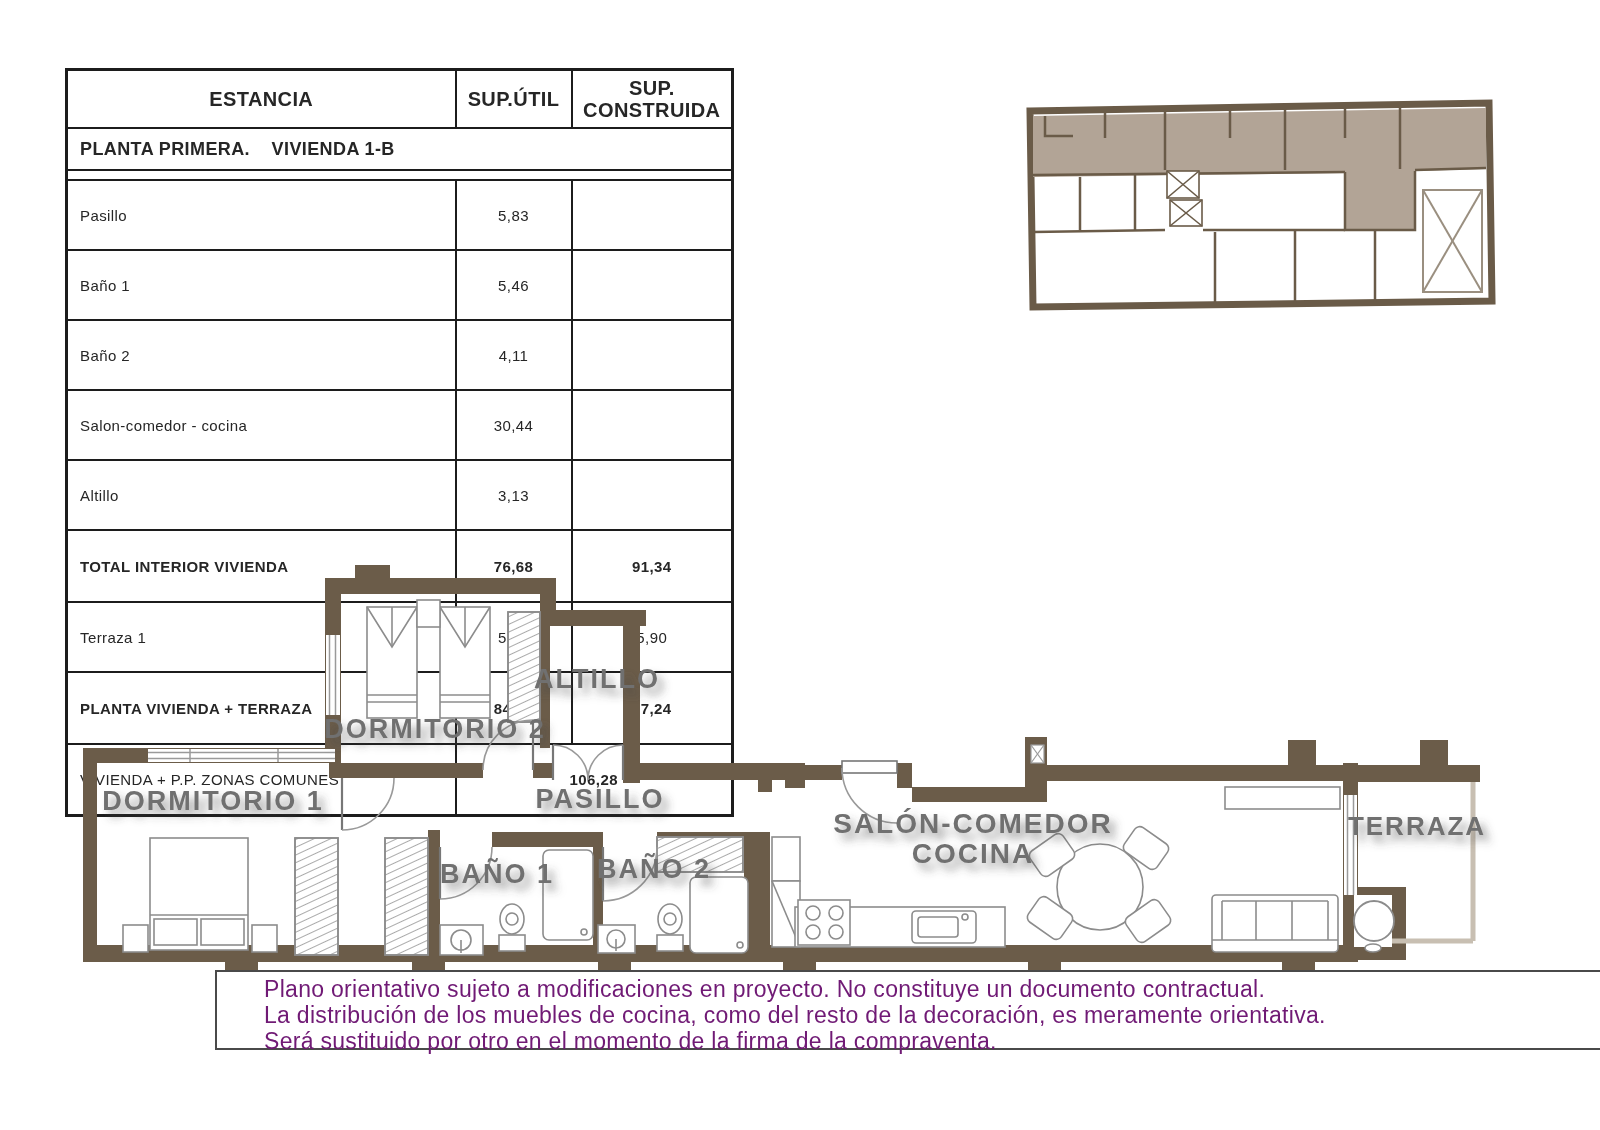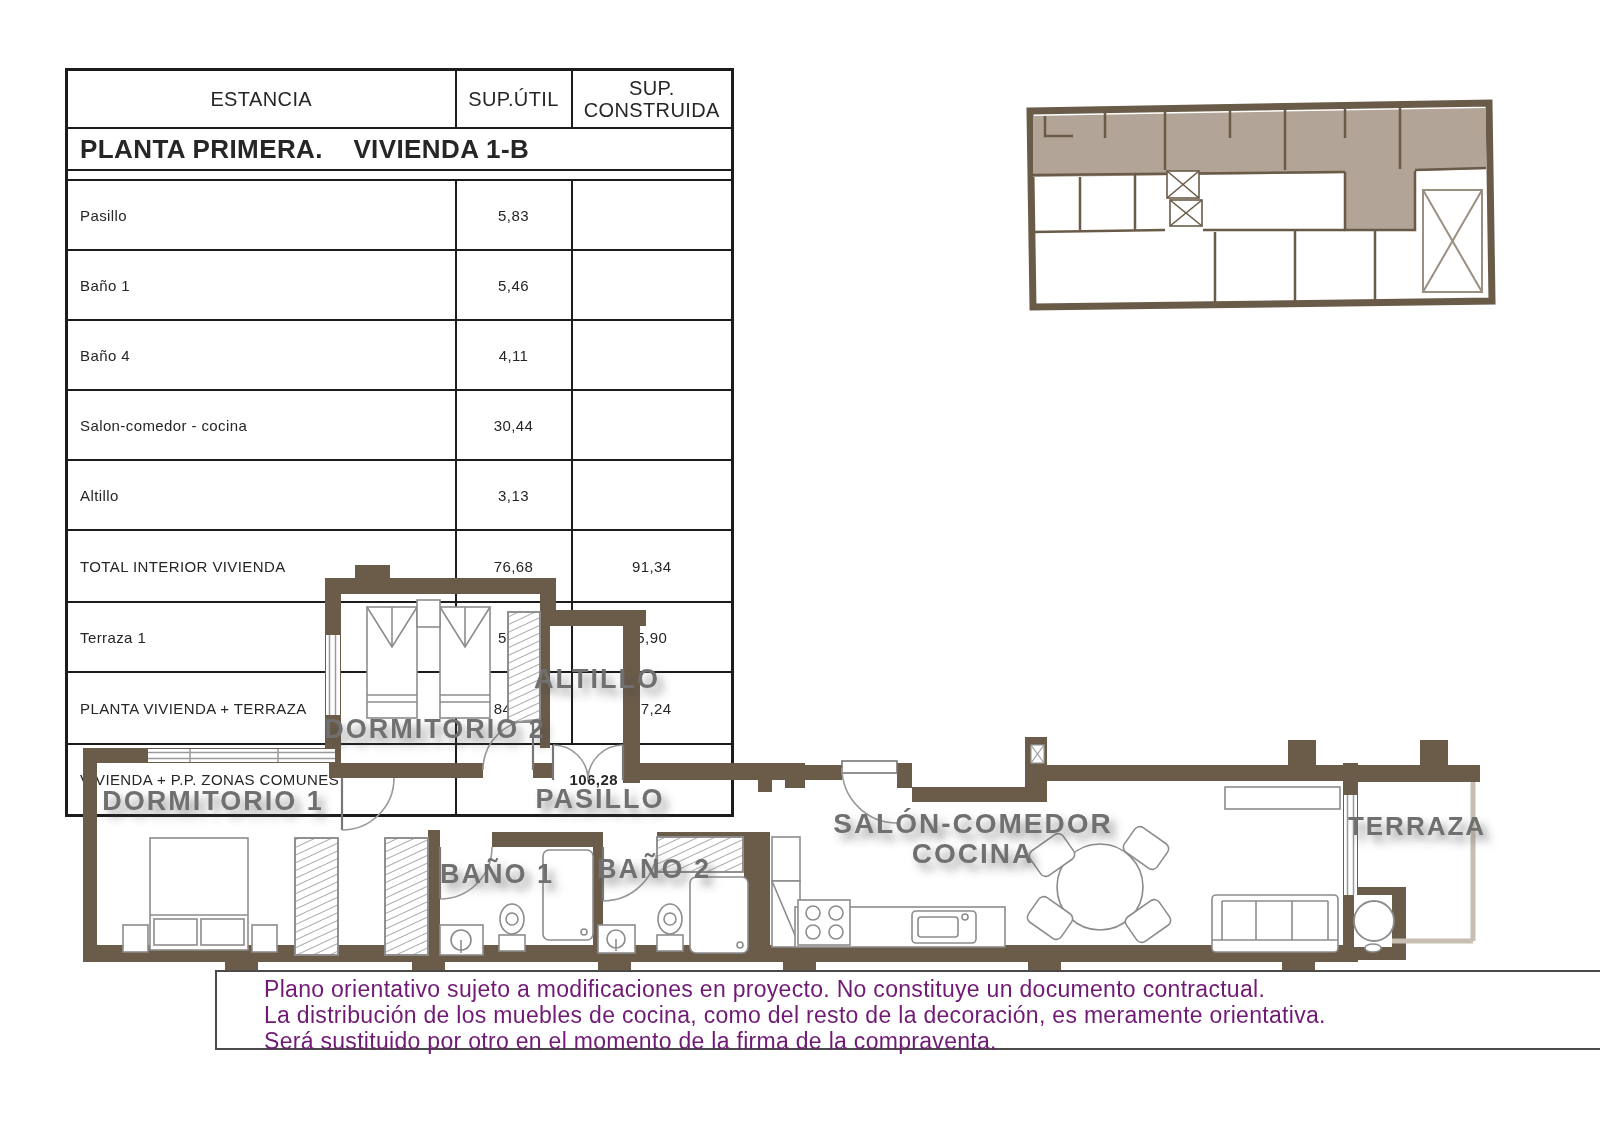--- a/index.html
+++ b/index.html
@@ -11,25 +11,25 @@
   .surface-table{
     position:absolute;left:65px;top:68px;border-collapse:collapse;
     table-layout:fixed;background:#fff;
   }
   .surface-table td{
     border:2px solid #1c1c1c;font-size:15px;padding:0 0 0 12px;
     vertical-align:middle;letter-spacing:.4px;
   }
   .surface-table{border:3px solid #1c1c1c;}
   .surface-table td.num{text-align:center;padding:16px;}
-  .surface-table tr.hdr td{height:56px;font-weight:normal;text-align:center;padding:0;font-size:20px;line-height:22px;}
-  .surface-table tr.section td{height:40px;font-weight:bold;white-space:pre;font-size:26px;}
+  .surface-table tr.hdr td{height:56px;font-weight:bold;text-align:center;padding:0;font-size:20px;line-height:22px;}
+  .surface-table tr.section td{height:40px;font-weight:bold;white-space:pre;font-size:18px;}
   .surface-table tr.spacer td{height:8px;padding:0;}
   .surface-table tr.data td{height:36px;}
-  .surface-table tr.total td{height:38px;font-weight:normal;}
+  .surface-table tr.total td{height:38px;font-weight:bold;}
   .surface-table tr.footer td{height:37px;}
   .surface-table tr.footer td.num{font-weight:bold;margin-top:29px;}
   
   .disclaimer{
     position:absolute;left:215px;top:970px;width:1491px;height:80px;
     border:2px solid #4a4a4a;background:#fff;box-sizing:border-box;
     padding:4px 0 0 47px;font-size:23px;line-height:26px;color:#701a75;letter-spacing:.3px;
   }
   
   .key-plan{position:absolute;left:985px;top:80px;}
@@ -68,21 +68,21 @@
     <td>Pasillo</td>
     <td class="num">5,83</td>
     <td class="num"></td>
   </tr>
   <tr class="data">
     <td>Baño 1</td>
     <td class="num">5,46</td>
     <td class="num"></td>
   </tr>
   <tr class="data">
-    <td>Baño 4</td>
+    <td>Baño 2</td>
     <td class="num">4,11</td>
     <td class="num"></td>
   </tr>
   <tr class="data">
     <td>Salon-comedor - cocina</td>
     <td class="num">30,44</td>
     <td class="num"></td>
   </tr>
   <tr class="data">
     <td>Altillo</td>

